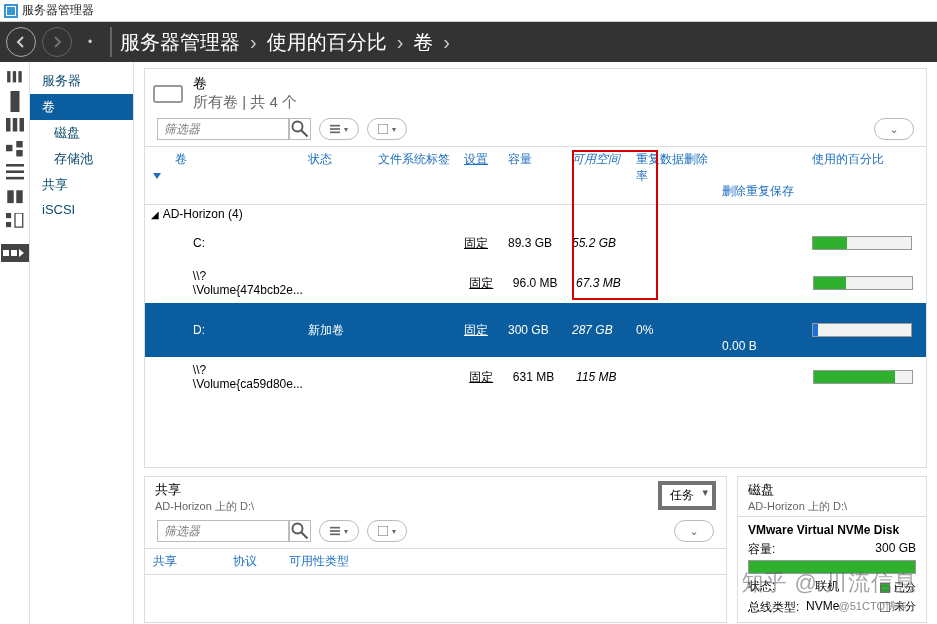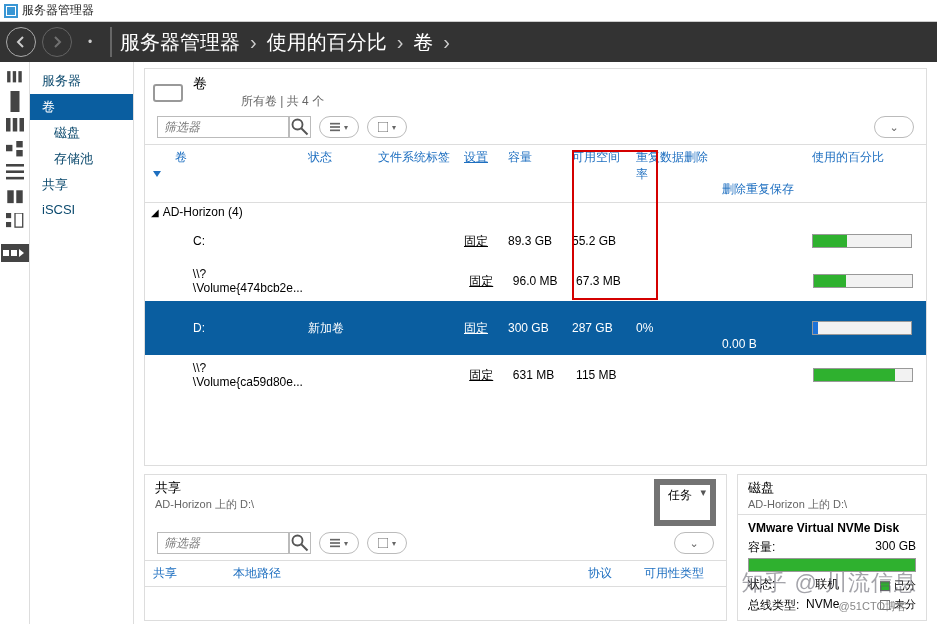--- a/index.html
+++ b/index.html
@@ -39,53 +39,53 @@
   .leftnav .navitem.sub { padding-left:24px; }
 
   
   .main { flex:1; padding:6px 10px 10px 10px; overflow: hidden; display:flex; flex-direction:column; gap:8px; }
 
   .panel { border:1px solid #ddd; background:#fff; }
 
   .volheader { display:flex; align-items:center; gap:10px; padding:6px 8px 2px 8px; }
   .volheader .diskicon { width:30px; height:18px; border:2px solid #999; border-radius:3px; }
   .volheader .h1 { font-size:14px; }
-  .volheader .h2 { font-size:12px; color:#666;margin-left:48px; }
+  .volheader .h2 { font-size:15px; color:#666; }
 
   .filterline { display:flex; align-items:center; gap:8px; padding:4px 12px 6px 12px; }
   .searchbox { display:flex; align-items:center; border:1px solid #bbb; height:22px; }
   .searchbox input { border:none; outline:none; padding:0 6px; font-style:italic; color:#888; width:130px; height:20px; font-size:12px; }
   .searchbox .mag { width:22px; height:22px; border-left:1px solid #bbb; display:flex; align-items:center; justify-content:center; }
   .pill { border:1px solid #bbb; border-radius:12px; height:22px; min-width:40px; display:flex; align-items:center; justify-content:center; gap:4px; padding:0 8px; font-size:11px; cursor:pointer; }
   .pill .td { font-size:8px; color:#666; }
   .pill svg { width:10px;height:10px; }
 
   
   .gridhead { display:flex; border-top:1px solid #ddd; border-bottom:1px solid #ddd; background:#fff; color:#1e6fc0; font-size:12px; }
   .gridhead > div, .gridrow > div { padding:4px 6px; }
   .gridrow { display:flex; align-items:center; font-size:12px; }
   .gridrow.sel { background:#0a5ea0; color:#fff; }
   .colhead-icon { width:24px;display:flex;align-items:center;justify-content:center;}
-  .c-vol{flex:1.6;} .c-stat{width:70px;} .c-fs{width:86px;} .c-set{width:44px;text-decoration:underline;} .c-cap{width:64px;} .c-free{width:64px;} .c-dup{width:86px;} .c-del{width:90px;margin-top:32px;} .c-pct{width:120px;}
+  .c-vol{flex:1.6;} .c-stat{width:70px;} .c-fs{width:86px;} .c-set{width:44px;text-decoration:underline;} .c-cap{width:64px;} .c-free{width:64px;font-style:italic;} .c-dup{width:86px;} .c-del{width:90px;margin-top:32px;} .c-pct{width:120px;}
   .grouprow { display:flex; align-items:center; font-size:12px; padding:2px 6px; gap:4px;}
   .grouprow .tri { font-size:10px; }
   .indent { padding-left:24px !important; }
   .usagebar { width:100px; height:14px; border:1px solid #999; position:relative; background:#f2f2f2; }
   .usagebar .fill { position:absolute; left:0; top:0; bottom:0; background:#2fb12f; }
   .usagebar .fill.blue { background:#1d72d8; }
 
   .refreshline { padding:6px 10px; color:#666; font-size:11px; border-top:1px solid #eee; }
 
   
   .bottomrow { display:flex; gap:10px; }
   .sharepanel { flex:1; }
   .panelhdr { display:flex; justify-content:space-between; align-items:flex-start; padding:4px 10px 2px 10px; }
   .panelhdr .lhs .t1 { font-size:13px; }
   .panelhdr .lhs .t2 { font-size:11px; color:#666; }
-  .panelhdr .rhs .taskbtn { border:6px solid #737373; padding:2px 18px 16px 8px; font-size:12px; position:relative; cursor:pointer; }
+  .panelhdr .rhs .taskbtn { border:4px solid #737373; padding:2px 18px 2px 8px; font-size:12px; position:relative; cursor:pointer; }
   .panelhdr .rhs .taskbtn::after { content:"▾"; position:absolute; right:4px; top:1px; font-size:11px; color:#555; }
 
   .gridhead2 { display:flex; border-top:1px solid #ddd; border-bottom:1px solid #ddd; color:#1e6fc0; font-size:12px; }
   .gridhead2 > div, .gridrow2 > div { padding:4px 8px; }
   .c2-share{width:80px;} .c2-path{flex:1;} .c2-proto{width:56px;} .c2-avail{width:90px;}
   .gridrow2{display:flex;font-size:12px;}
   .gridrow2.sel { background:#0a5ea0; color:#fff; }
 
   .diskpanel { width:190px; }
   .diskpanel .inner{ padding:6px 10px; font-size:12px; }
@@ -369,21 +369,20 @@
               </svg>
               <span class="td">▾</span>
             </div>
           <div style="flex:1"></div>
           <div class="pill">
               <span class="td" style="font-size:11px">⌄</span>
             </div>
         </div>
         <div class="gridhead2">
           <div class="c2-share">共享</div>
-          <div class="c2-path">本地路径</div>
           <div class="c2-proto">协议</div>
           <div class="c2-avail">可用性类型</div>
         </div>
         <div style="height:20px"></div>
       </div>
 
       <div class="panel diskpanel">
         <div class="panelhdr">
           <div class="lhs">
             <div class="t1">磁盘</div>

